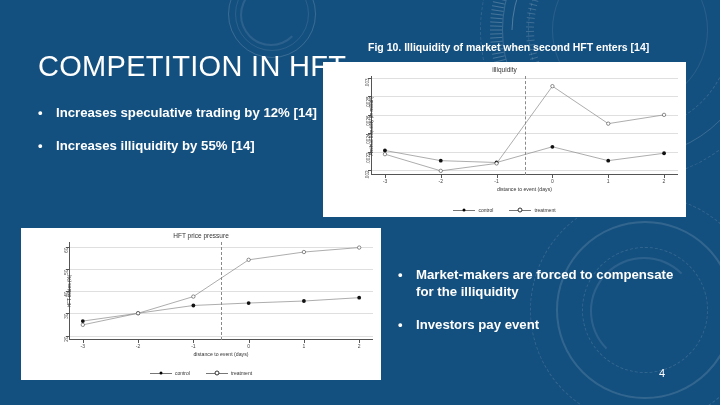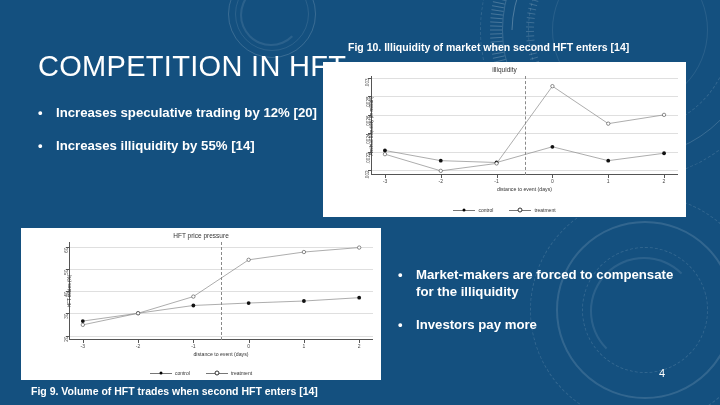--- a/index.html
+++ b/index.html
@@ -50,21 +50,21 @@
     flex:0 0 18px; font-size:13px; line-height:1.28;
     color:#ffffff;
   }
   .bullet .btext { flex:1 1 auto; }
 
   
   .caption {
     position:absolute; color:#ffffff;
     font-size:10.5px; font-weight:bold; white-space:nowrap;
   }
-  .caption.fig10 { left:348px; top:41px; }
+  .caption.fig10 { left:368px; top:41px; }
   .caption.fig9  { left:31px;  top:385px; }
 
   
   .pagenum {
     position:absolute; right:55px; bottom:26px;
     color:#ffffff; font-size:11px;
   }
 
   
   .panel {
@@ -250,41 +250,40 @@
     <div class="ring" style="left:26px;top:26px;width:178px;height:178px;border-width:2px;border-color:rgba(255,255,255,0.13);"></div>
     <div class="ring dash" style="left:52px;top:52px;width:126px;height:126px;"></div>
     <div class="ring thick" style="left:60px;top:62px;width:108px;height:108px;border-right-color:transparent;border-bottom-color:transparent;"></div>
   </div>
 
   <div class="title">COMPETITION IN HFT</div>
 
   <div class="bullets left">
     <div class="bullet">
       <span class="dot">•</span>
-      <span class="btext">Increases speculative trading by 12% [20]</span>
+      <span class="btext">Increases speculative trading by 12% [14]</span>
     </div>
     <div class="bullet">
       <span class="dot">•</span>
       <span class="btext">Increases illiquidity by 55% [14]</span>
     </div>
   </div>
 
   <div class="bullets right">
     <div class="bullet">
       <span class="dot">•</span>
       <span class="btext">Market-makers are forced to compensate for the illiquidity</span>
     </div>
     <div class="bullet">
       <span class="dot">•</span>
-      <span class="btext">Investors pay more</span>
+      <span class="btext">Investors pay event</span>
     </div>
   </div>
 
   <div class="caption fig10">Fig 10.  Illiquidity of market when second HFT enters [14]</div>
-  <div class="caption fig9">Fig 9.  Volume of HFT trades when second HFT enters [14]</div>
 
   <div class="pagenum">4</div>
 
   <div class="panel illiq">
     <div class="chart-wrap">
       <div class="chart-title">illiquidity</div>
       <div class="plot illiq-plot" id="plot-illiquidity">
           <div class="gridline" style="top:94.4px;"></div>
           <div class="ytick-mark" style="top:94.4px;"></div>
           <div class="ytick" style="top:94.4px;height:0;">

